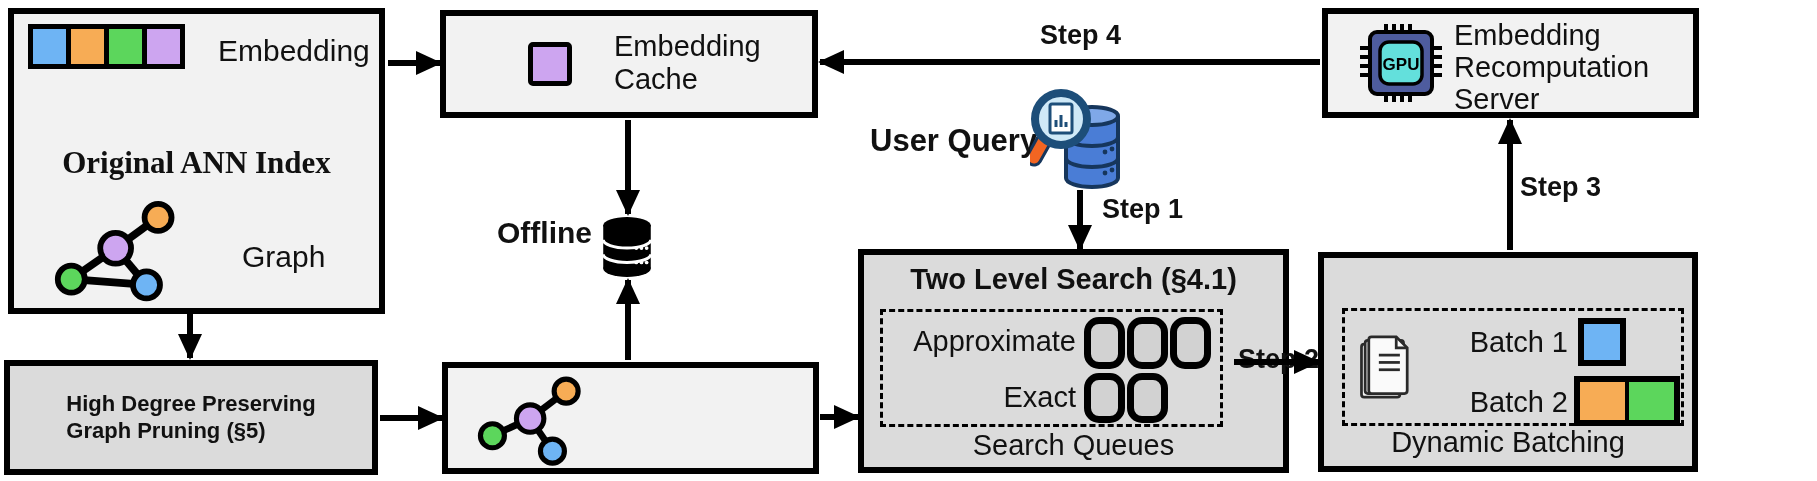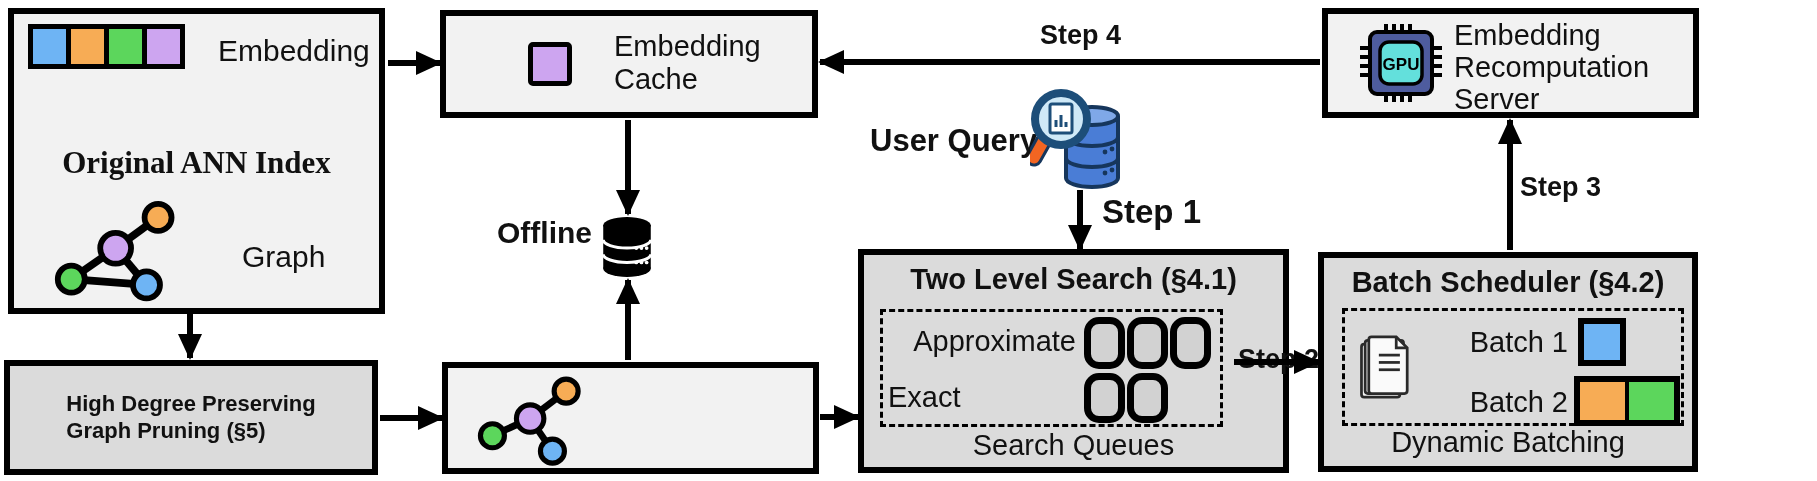--- a/index.html
+++ b/index.html
@@ -145,42 +145,41 @@
     <line x1="13" y1="54" x2="4" y2="70" stroke-width="11" stroke-linecap="round" style="stroke: rgb(242, 101, 34);"></line>
 
     <circle cx="31" cy="31" r="26" fill="#CFE9F7" stroke-width="8" style="stroke: rgb(29, 78, 121);"></circle>
     <rect x="20" y="16" width="22" height="29" rx="2" fill="#FFFFFF" stroke="#1D4E79" stroke-width="3"></rect>
     <g stroke="#1D4E79" stroke-width="3">
       <line x1="26" y1="39" x2="26" y2="32"></line>
       <line x1="31" y1="39" x2="31" y2="27"></line>
       <line x1="36" y1="39" x2="36" y2="34"></line>
     </g>
   </svg>
-  <div class="t b" style="left:1102px;top:194px;font-size:33px;">Step 1</div>
+  <div class="t b" style="left:1102px;top:194px;font-size:27px;">Step 1</div>
 
   <div class="box dark" style="left:858px;top:249px;width:431px;height:224px;">
     <div class="t b cx" style="top:8px;font-size:29px;">Two Level Search (§4.1)</div>
     <div class="dashed" style="left:16px;top:54px;width:343px;height:118px;"></div>
     <div class="t" style="left:24px;top:70px;width:188px;font-size:29px;text-align:right;">Approximate</div>
     <div class="qrow" style="left:220px;top:62px;">
       <div class="qsq"></div>
       <div class="qsq"></div>
       <div class="qsq"></div>
     </div>
-    <div class="t" style="left:24px;top:126px;width:188px;font-size:29px;text-align:left;">Exact</div>
+    <div class="t" style="left:24px;top:126px;width:188px;font-size:29px;text-align:right;">Exact</div>
     <div class="qrow" style="left:220px;top:118px;">
       <div class="qsq short"></div>
       <div class="qsq short"></div>
     </div>
     <div class="t cx" style="bottom:6px;font-size:29px;margin-top:8px;">Search Queues</div>
   </div>
   <div class="t b" style="left:1238px;top:344px;font-size:27px;">Step 2</div>
 
   <div class="box dark" style="left:1318px;top:252px;width:380px;height:220px;">
-    <div class="t b cx" style="top:8px;font-size:29px;">Batch Scheduler (§4.2)</div>
     <div class="dashed" style="left:18px;top:50px;width:342px;height:118px;"></div>
     <svg class="abs" style="left:32px;top:72px;" width="64" height="74" viewBox="0 0 70 78">
       <g fill="#F4F4F4" stroke="#2A2A2A" stroke-width="3">
         <rect x="6" y="14" width="42" height="58" rx="3"></rect>
         <rect x="10" y="10" width="42" height="58" rx="3"></rect>
         <path d="M17,6 h27 l12,12 v47 a3,3 0 0 1 -3,3 h-36 a3,3 0 0 1 -3,-3 v-56 a3,3 0 0 1 3,-3 z" fill="#FAFAFA"></path>
         <path d="M44,6 v12 h12" fill="none"></path>
       </g>
       <g stroke="#2A2A2A" stroke-width="3">
         <line x1="25" y1="26" x2="48" y2="26"></line>

